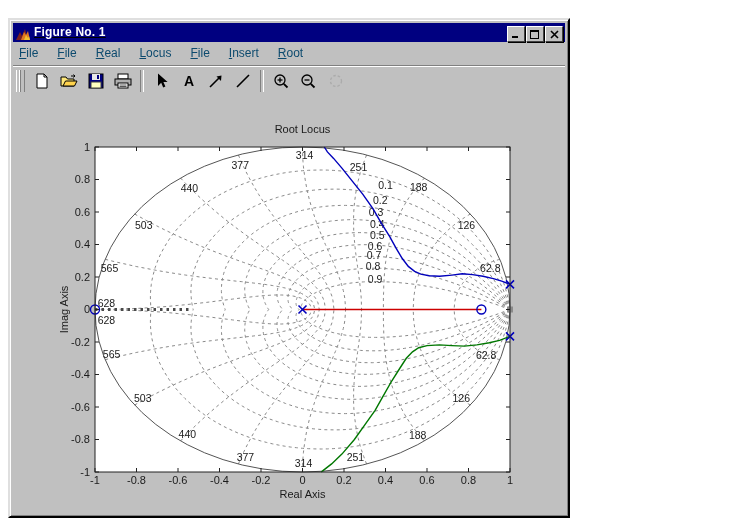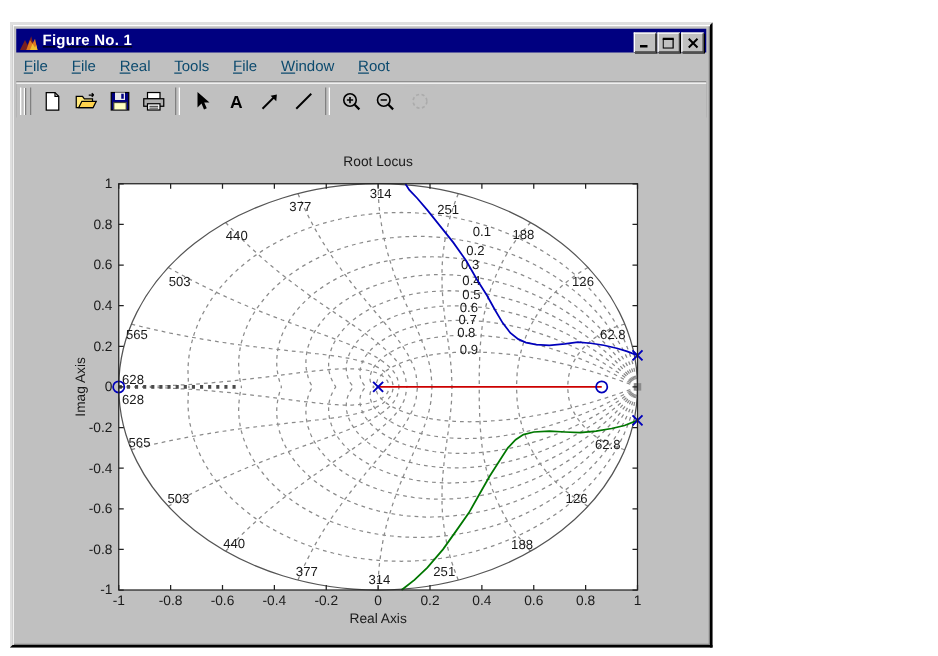--- a/index.html
+++ b/index.html
@@ -70,23 +70,23 @@
       <svg width="9" height="9" viewBox="0 0 9 9">
           <path d="M1,1 L8,8 M8,1 L1,8" stroke="#000" stroke-width="1.6"></path>
         </svg>
     </span>
   </div>
 
   <div class="menubar">
     <span class="menu-item">File</span>
     <span class="menu-item">File</span>
     <span class="menu-item">Real</span>
-    <span class="menu-item">Tools</span>
+    <span class="menu-item">Locus</span>
     <span class="menu-item">File</span>
-    <span class="menu-item">Window</span>
+    <span class="menu-item">Insert</span>
     <span class="menu-item">Root</span>
   </div>
 
   <div class="toolbar">
     <span class="tool-handle"></span>
 
     <span class="tool-btn">
       <svg width="16" height="16" viewBox="0 0 16 16">
         <path d="M3,1 L10,1 L13,4 L13,15 L3,15 Z" fill="#fff" stroke="#000"></path>
         <path d="M10,1 L10,4 L13,4" fill="none" stroke="#000"></path>

